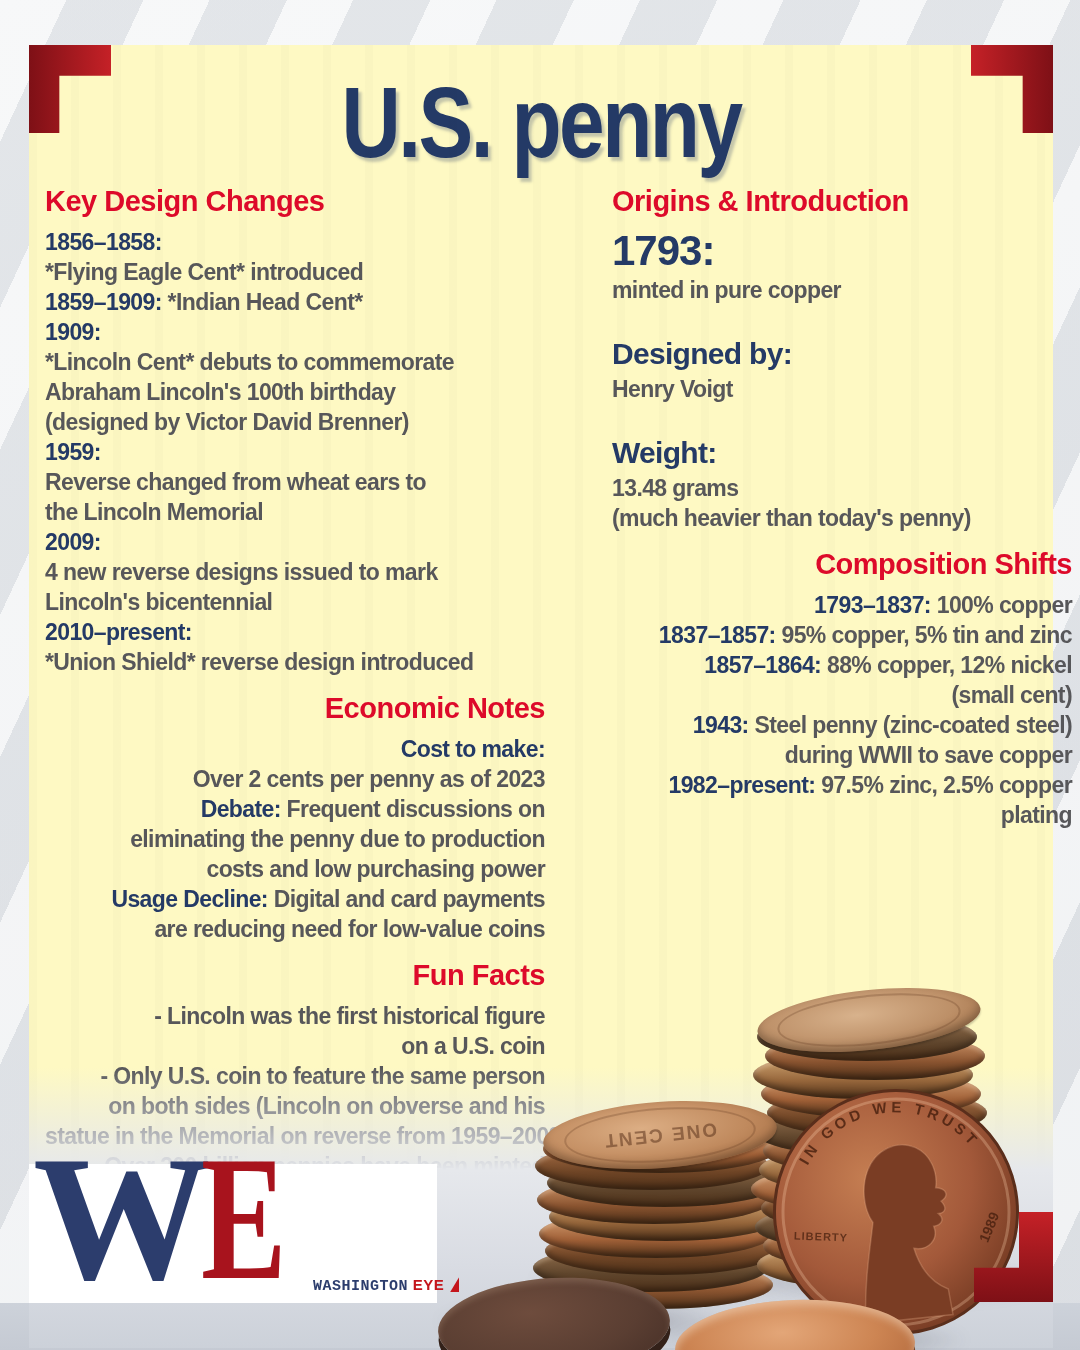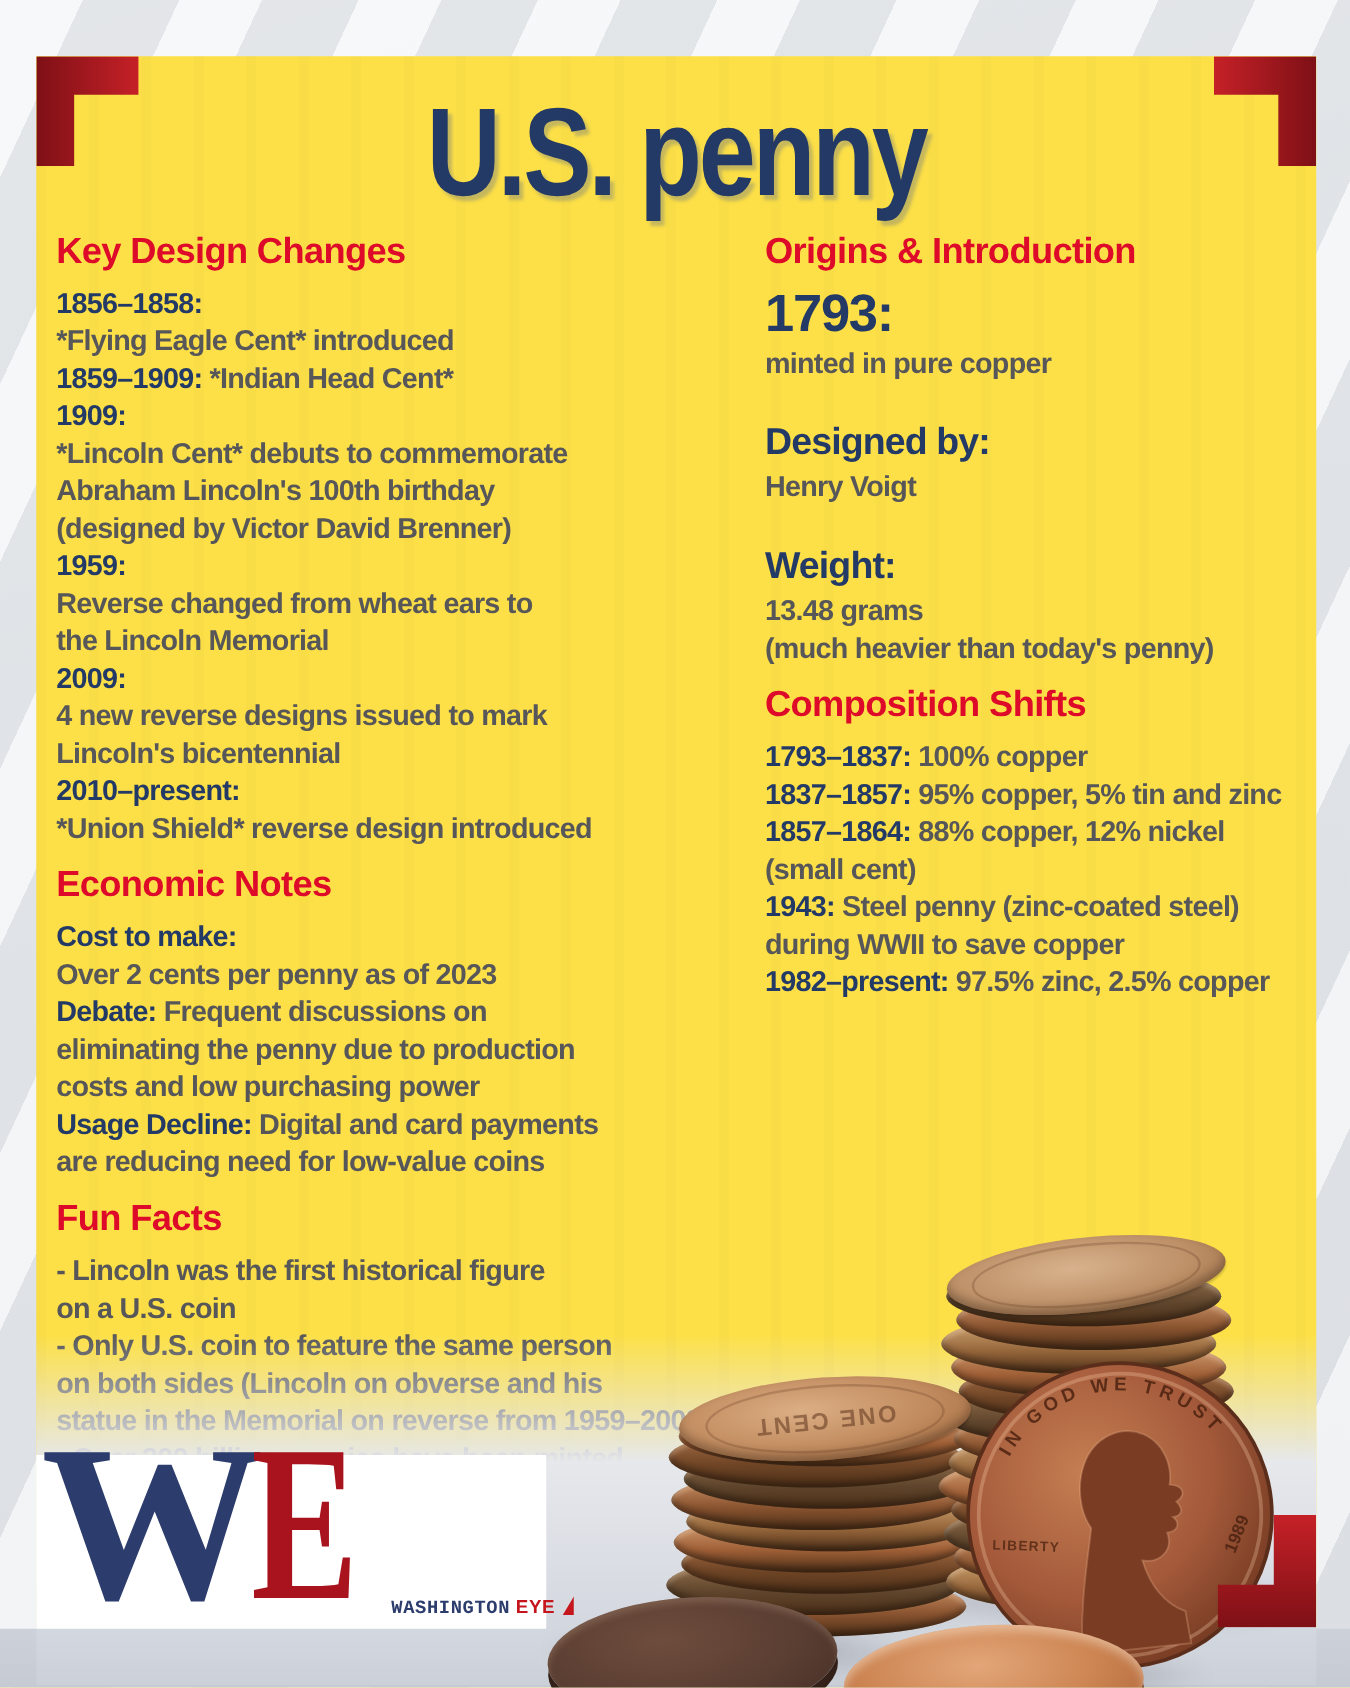--- a/index.html
+++ b/index.html
@@ -12,21 +12,21 @@
 
   .bg{position:absolute;inset:0;
       background:
         repeating-linear-gradient(115deg, rgba(255,255,255,.55) 0 60px, rgba(214,218,223,.45) 60px 130px),
         linear-gradient(160deg,#eef0f2,#dfe2e6);
       z-index:0;}
 
   .bottom-strip{position:absolute;left:0;top:1303px;width:1080px;height:47px;
       background:linear-gradient(180deg,#cdd2da,#c5cad3);z-index:5;}
 
-  .card{position:absolute;left:29px;top:45px;width:1024px;height:1258px;background:#fde047;z-index:20;}
+  .card{position:absolute;left:29px;top:45px;width:1024px;height:1258px;background:#fef9c3;z-index:20;}
   .card::after{content:"";position:absolute;inset:0;pointer-events:none;
       background:repeating-linear-gradient(90deg, rgba(0,0,0,0.015) 0 8px, transparent 8px 42px);}
 
   .bracket{position:absolute;z-index:90;}
   .bracket.tl{left:0;top:0;width:82px;height:88px;
       background:linear-gradient(90deg,var(--bracket-dark),var(--bracket-bright));
       clip-path:polygon(0 0,100% 0,100% 35%,37% 35%,37% 100%,0 100%);}
   .bracket.tr{right:0;top:0;width:82px;height:88px;
       background:linear-gradient(270deg,var(--bracket-dark),var(--bracket-bright));
       clip-path:polygon(0 0,100% 0,100% 100%,63% 100%,63% 35%,0 35%);}
@@ -37,21 +37,21 @@
   .poster-title{position:absolute;left:0;top:20px;width:1024px;text-align:center;
       font-size:100px;font-weight:700;color:var(--navy);letter-spacing:-3px;
       transform:scaleX(.82);transform-origin:center;
       text-shadow:4px 4px 3px rgba(105,115,130,.38);}
 
   .col{position:absolute;z-index:60;}
   .col.left{left:16px;top:141px;width:500px;}
   .col.right{left:583px;top:141px;width:460px;}
 
   .info-section{margin:0 0 16px 0;}
-  .info-section + .info-section{margin-top:14px;}
+  .info-section + .info-section{margin-top:14px;text-align:right;}
   .sec-heading{font-size:29px;font-weight:700;color:var(--red);letter-spacing:-.5px;
       line-height:1.1;margin-bottom:9px;}
   .line{font-size:23px;font-weight:700;line-height:30px;letter-spacing:-.6px;white-space:nowrap;}
   .line.lg{font-size:42px;line-height:48px;letter-spacing:-1px;}
   .line.md{font-size:30px;line-height:41px;letter-spacing:-.7px;margin-top:28px;}
   .navy{color:var(--navy);} .gray{color:var(--gray);}
 
   
   .photo{position:absolute;left:0;top:835px;width:1024px;height:468px;z-index:70;overflow:visible;
       background:linear-gradient(180deg, rgba(240,241,244,0) 0%, rgba(236,237,241,0) 40%,
@@ -142,20 +142,21 @@
       </section>
       <section class="info-section">
         <h2 class="sec-heading">Composition Shifts</h2>
         <div class="line"><span class="navy">1793–1837:</span><span class="gray"> 100% copper</span></div>
         <div class="line"><span class="navy">1837–1857:</span><span class="gray"> 95% copper, 5% tin and zinc</span></div>
         <div class="line"><span class="navy">1857–1864:</span><span class="gray"> 88% copper, 12% nickel</span></div>
         <div class="line"><span class="gray">(small cent)</span></div>
         <div class="line"><span class="navy">1943:</span><span class="gray"> Steel penny (zinc-coated steel)</span></div>
         <div class="line"><span class="gray">during WWII to save copper</span></div>
         <div class="line"><span class="navy">1982–present:</span><span class="gray"> 97.5% zinc, 2.5% copper</span></div>
+        <div class="line"><span class="gray">plating</span></div>
       </section>
     </div>
 
   <div class="photo" id="photo">
       <div class="shadow-ell" style="left: 405px; top: 418px; width: 300px; height: 46px;"></div>
       <div class="shadow-ell" style="left: 640px; top: 438px; width: 300px; height: 44px;"></div>
       <div class="shadow-ell" style="left: 500px; top: 380px; width: 280px; height: 40px;"></div>
       <div class="shadow-ell" style="left: 720px; top: 382px; width: 300px; height: 42px;"></div>
       <div class="coin-layer" style="left: 510px; top: 381px; width: 234px; height: 48px; background: linear-gradient(rgb(201, 143, 99) 18%, rgb(138, 84, 48) 62%, rgb(78, 48, 24) 100%); box-shadow: rgba(0, 0, 0, 0.35) 0px -4px 6px inset, rgba(255, 230, 200, 0.35) 0px 3px 4px inset; z-index: 81;"></div>
       <div class="coin-layer" style="left: 504px; top: 364px; width: 234px; height: 48px; background: linear-gradient(rgb(141, 107, 74) 18%, rgb(95, 69, 44) 62%, rgb(78, 48, 24) 100%); box-shadow: rgba(0, 0, 0, 0.35) 0px -4px 6px inset, rgba(255, 230, 200, 0.35) 0px 3px 4px inset; z-index: 82;"></div>

